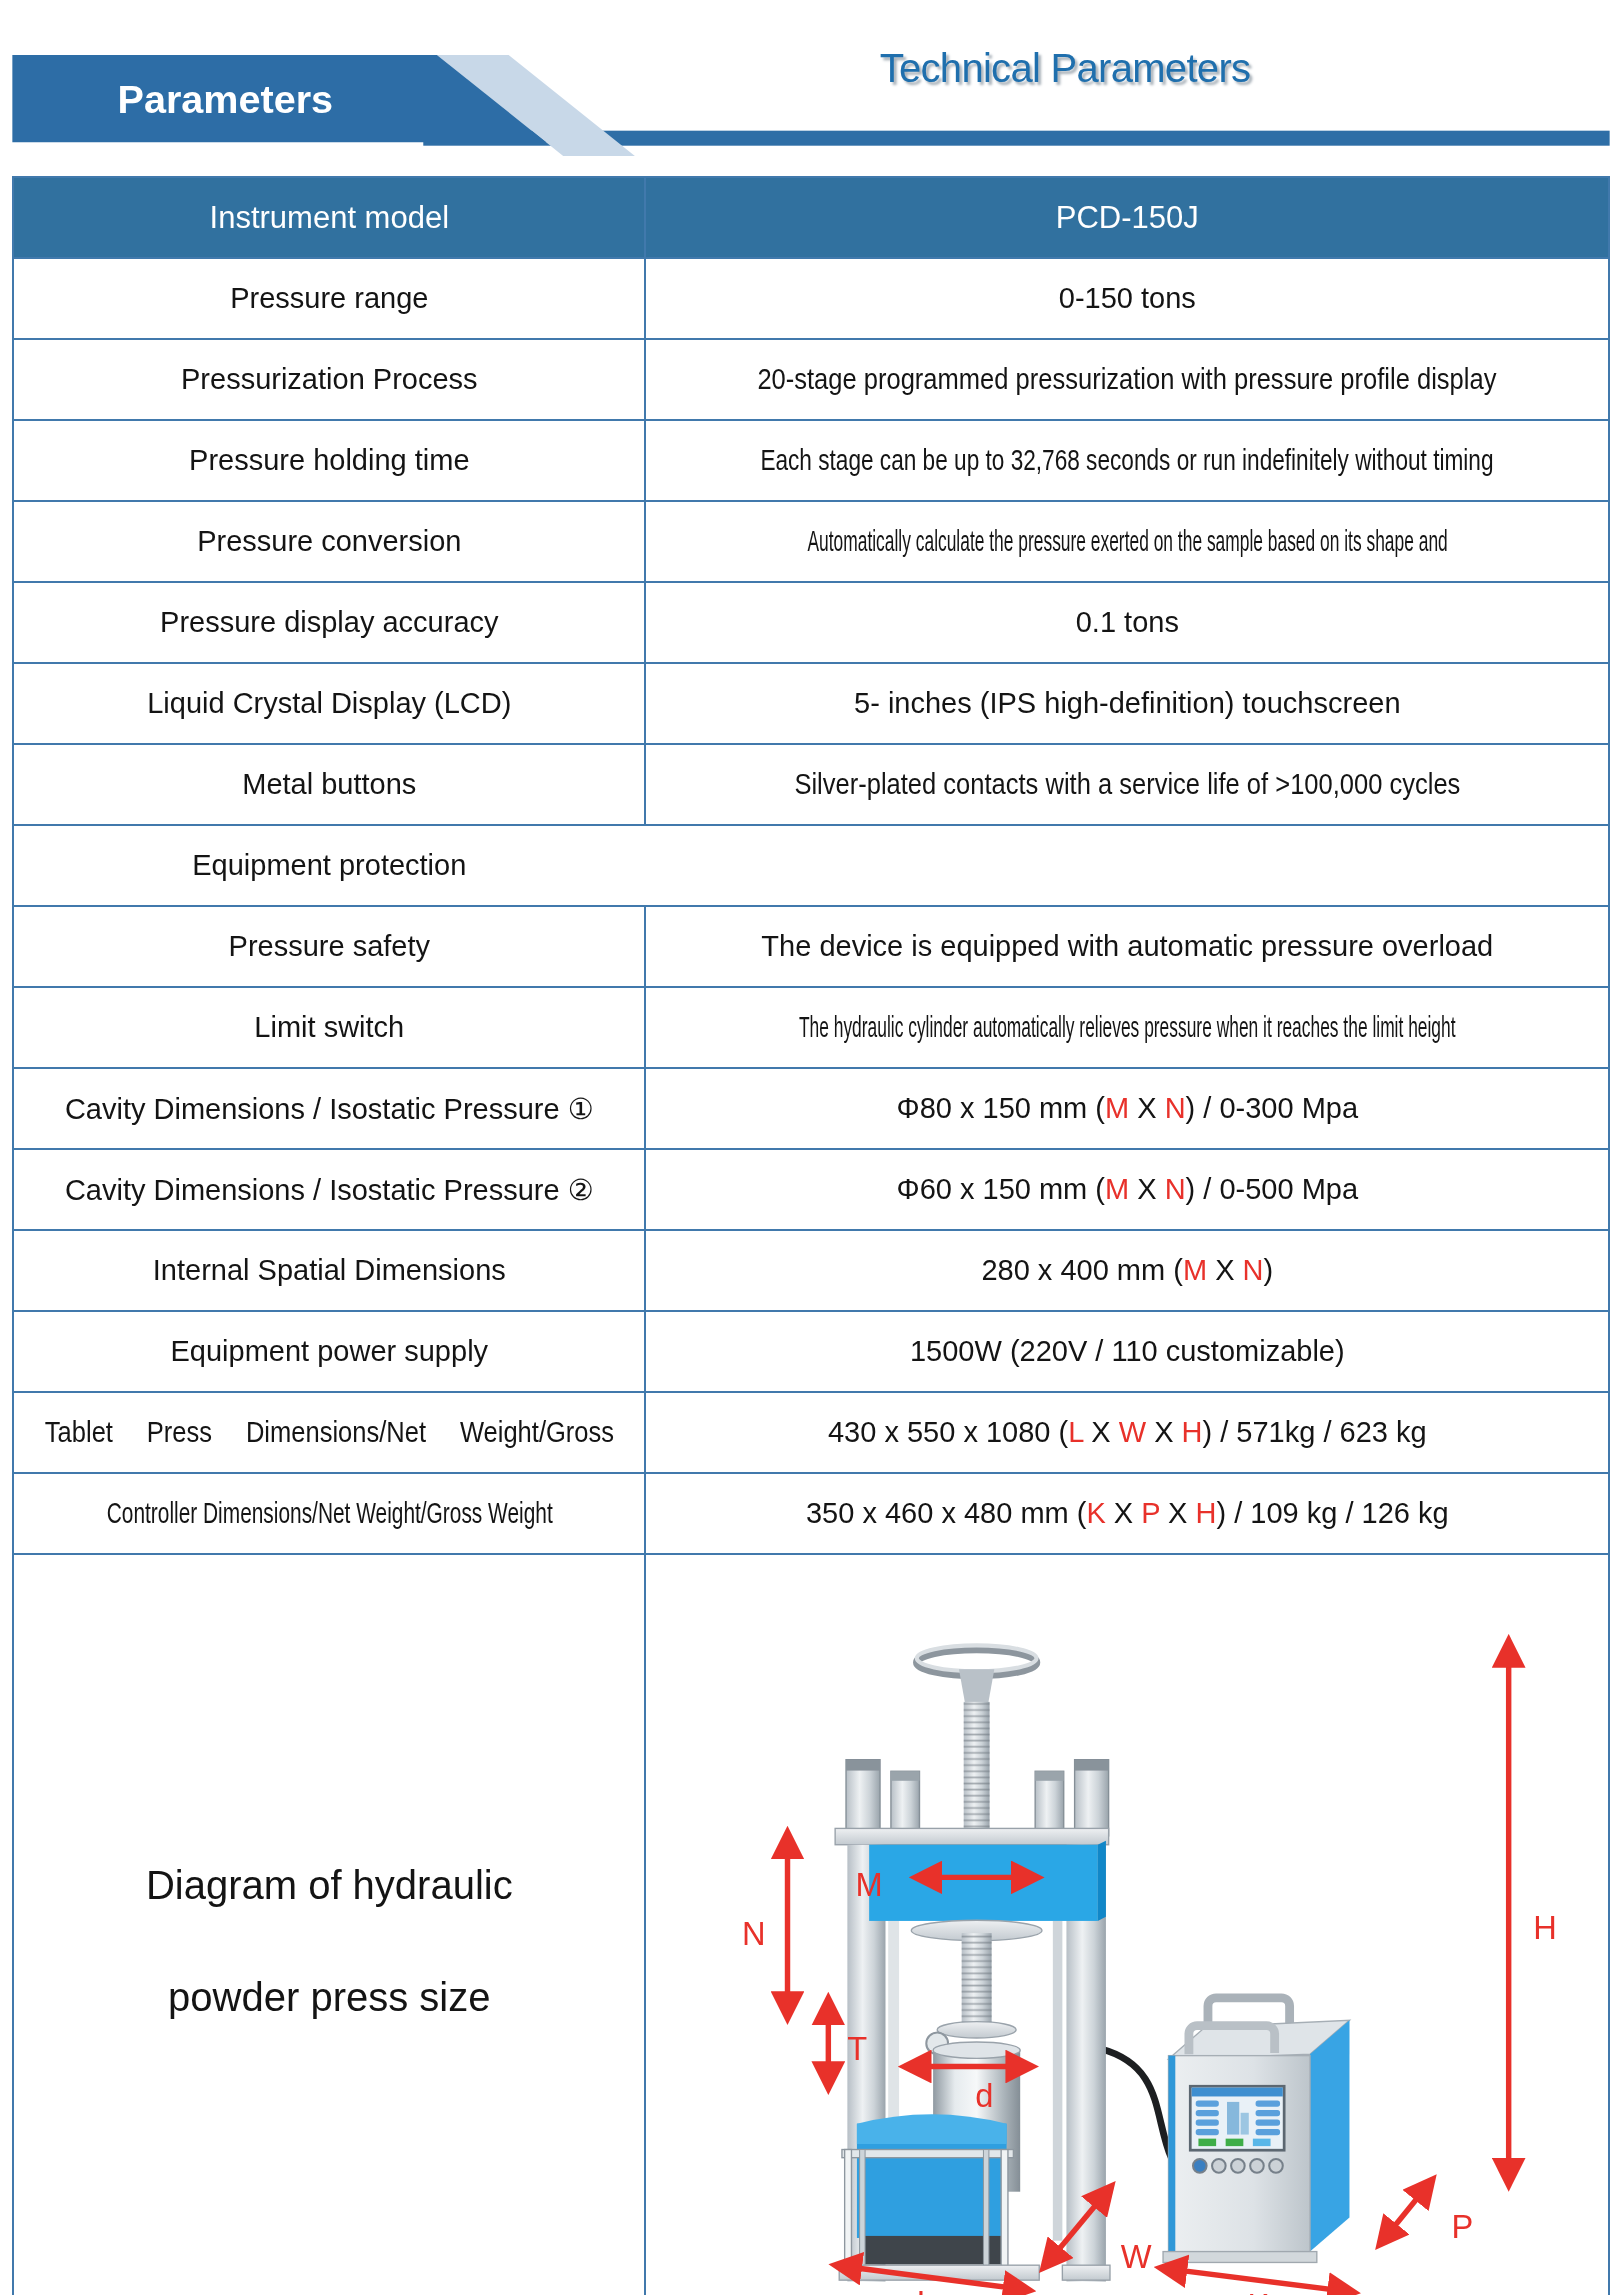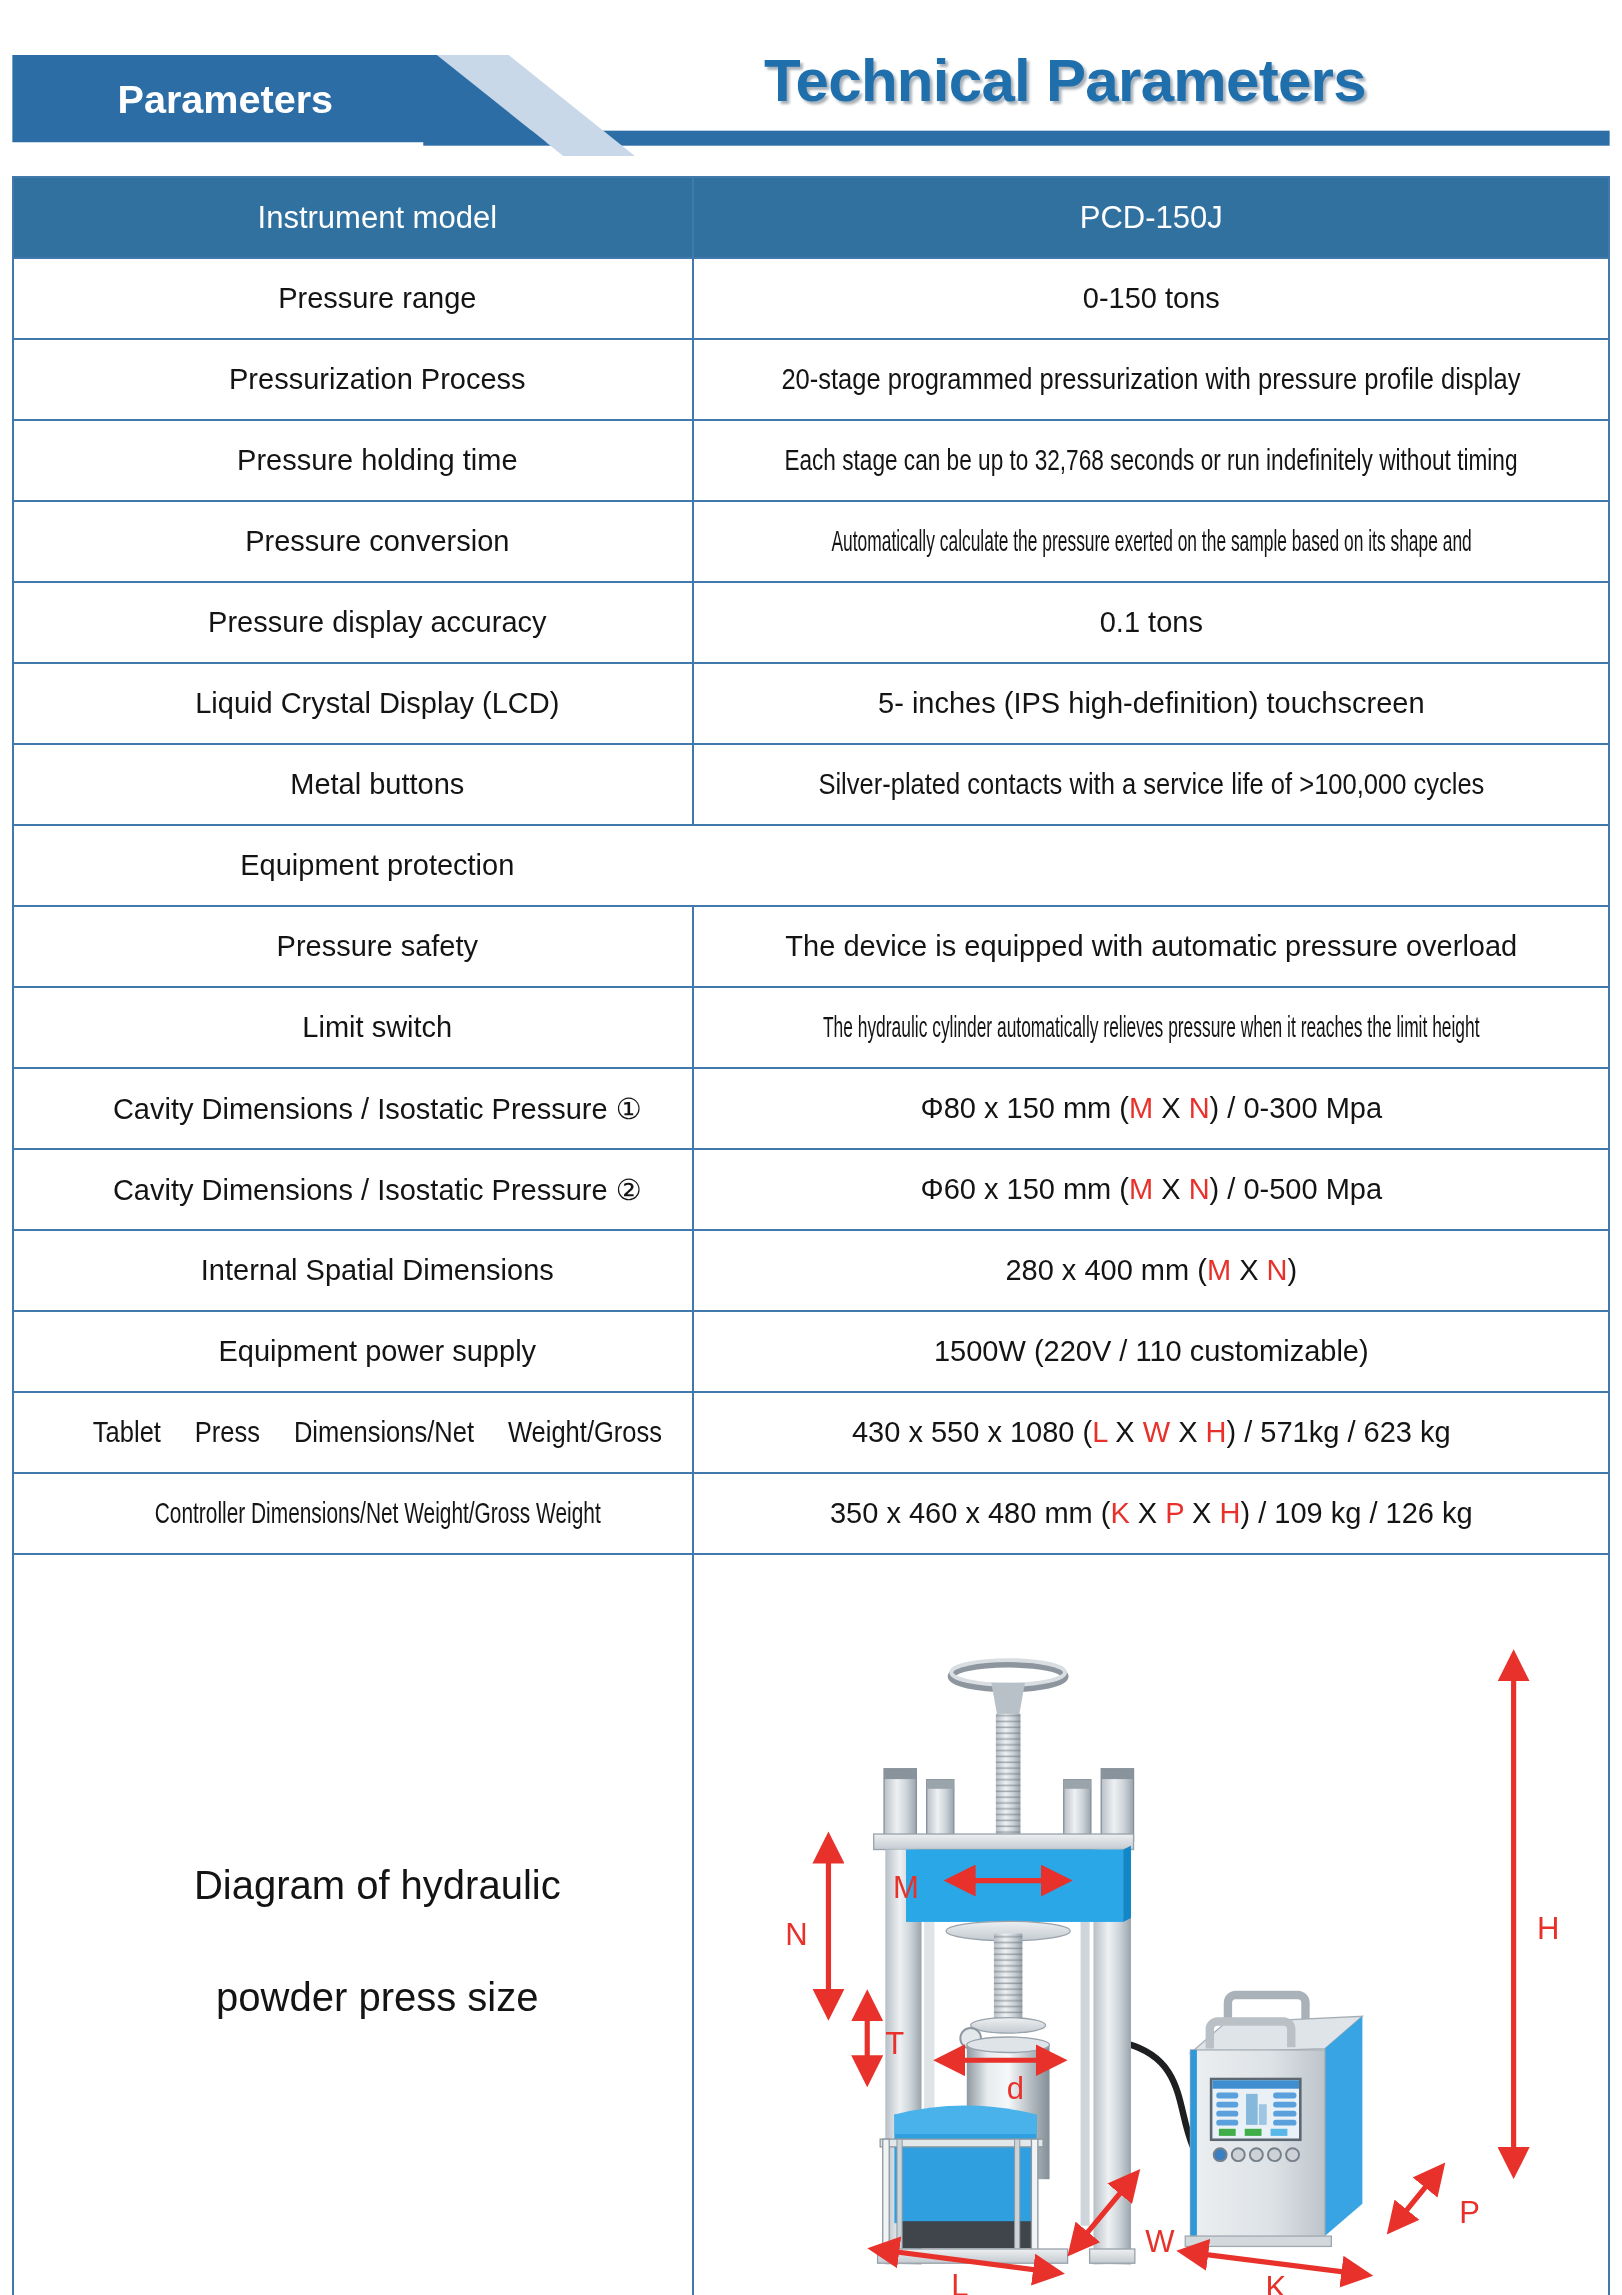--- a/index.html
+++ b/index.html
@@ -15,29 +15,29 @@
   html,body{margin:0;padding:0;background:#ffffff;}
   .page{
     position:relative;width:1622px;height:2295px;background:#fff;overflow:hidden;
     font-family:"Liberation Sans", sans-serif;color:var(--ink);margin-top:16px;
   }
   
   .banner-svg{position:absolute;left:0;top:0;}
   .banner-label{font-family:"Liberation Sans",sans-serif;font-weight:bold;font-size:58px;fill:#ffffff;}
   .page-title{
     position:absolute;left:580px;top:30px;width:970px;text-align:center;
-    font-size:60px;font-weight:bold;color:var(--title);letter-spacing:-0.7px;
+    font-size:40px;font-weight:normal;color:var(--title);letter-spacing:-0.7px;
     text-shadow:2.7px 3.4px 2.7px #a6afb7;white-space:nowrap;
   }
   
   .ptable{
     position:absolute;left:12.3px;top:160px;width:1598px;
     border:2px solid var(--line);box-sizing:border-box;background:#fff;
   }
-  .trow{display:grid;grid-template-columns:630px 1fr;height:79px;border-top:2px solid var(--line);padding-left:48px;}
+  .trow{display:grid;grid-template-columns:630px 1fr;height:79px;border-top:2px solid var(--line);}
   .trow.head{height:79px;border-top:none;background:var(--hdr);}
   .trow.head .cell{color:#fff;font-size:31px;}
   .trow.diagram{height:772px;}
   .cell{
     display:flex;align-items:center;justify-content:center;
     font-size:29px;overflow:hidden;box-sizing:border-box;padding:0 9.6px;
   }
   .cell.val{border-left:2px solid var(--line);}
   .fit{display:inline-block;white-space:nowrap;transform-origin:50% 50%;}
   .lc1,.vc1{transform:scaleX(.88);}

